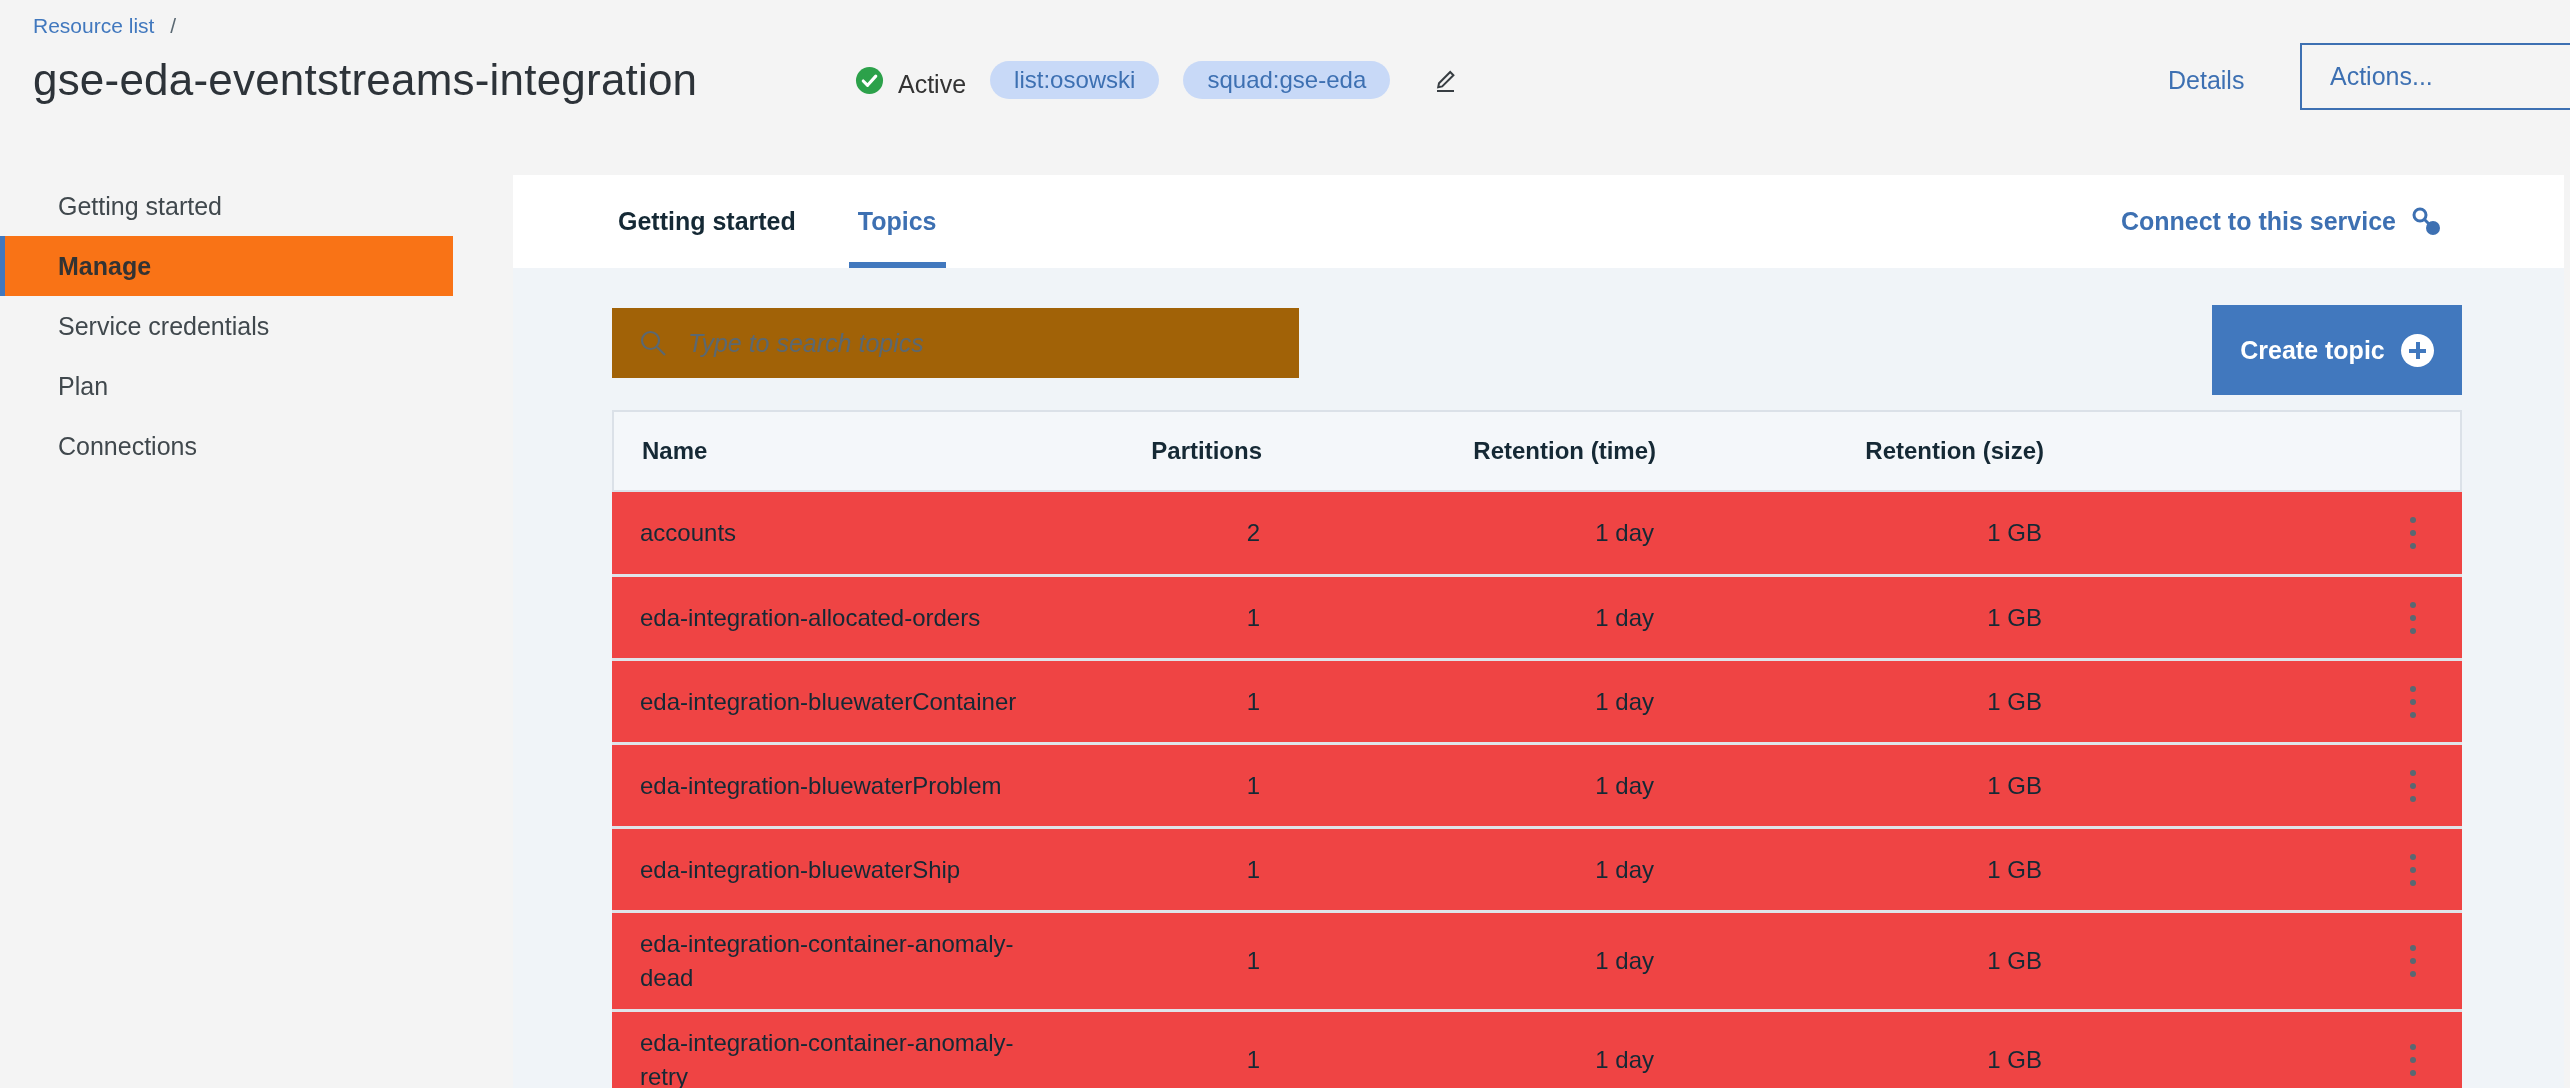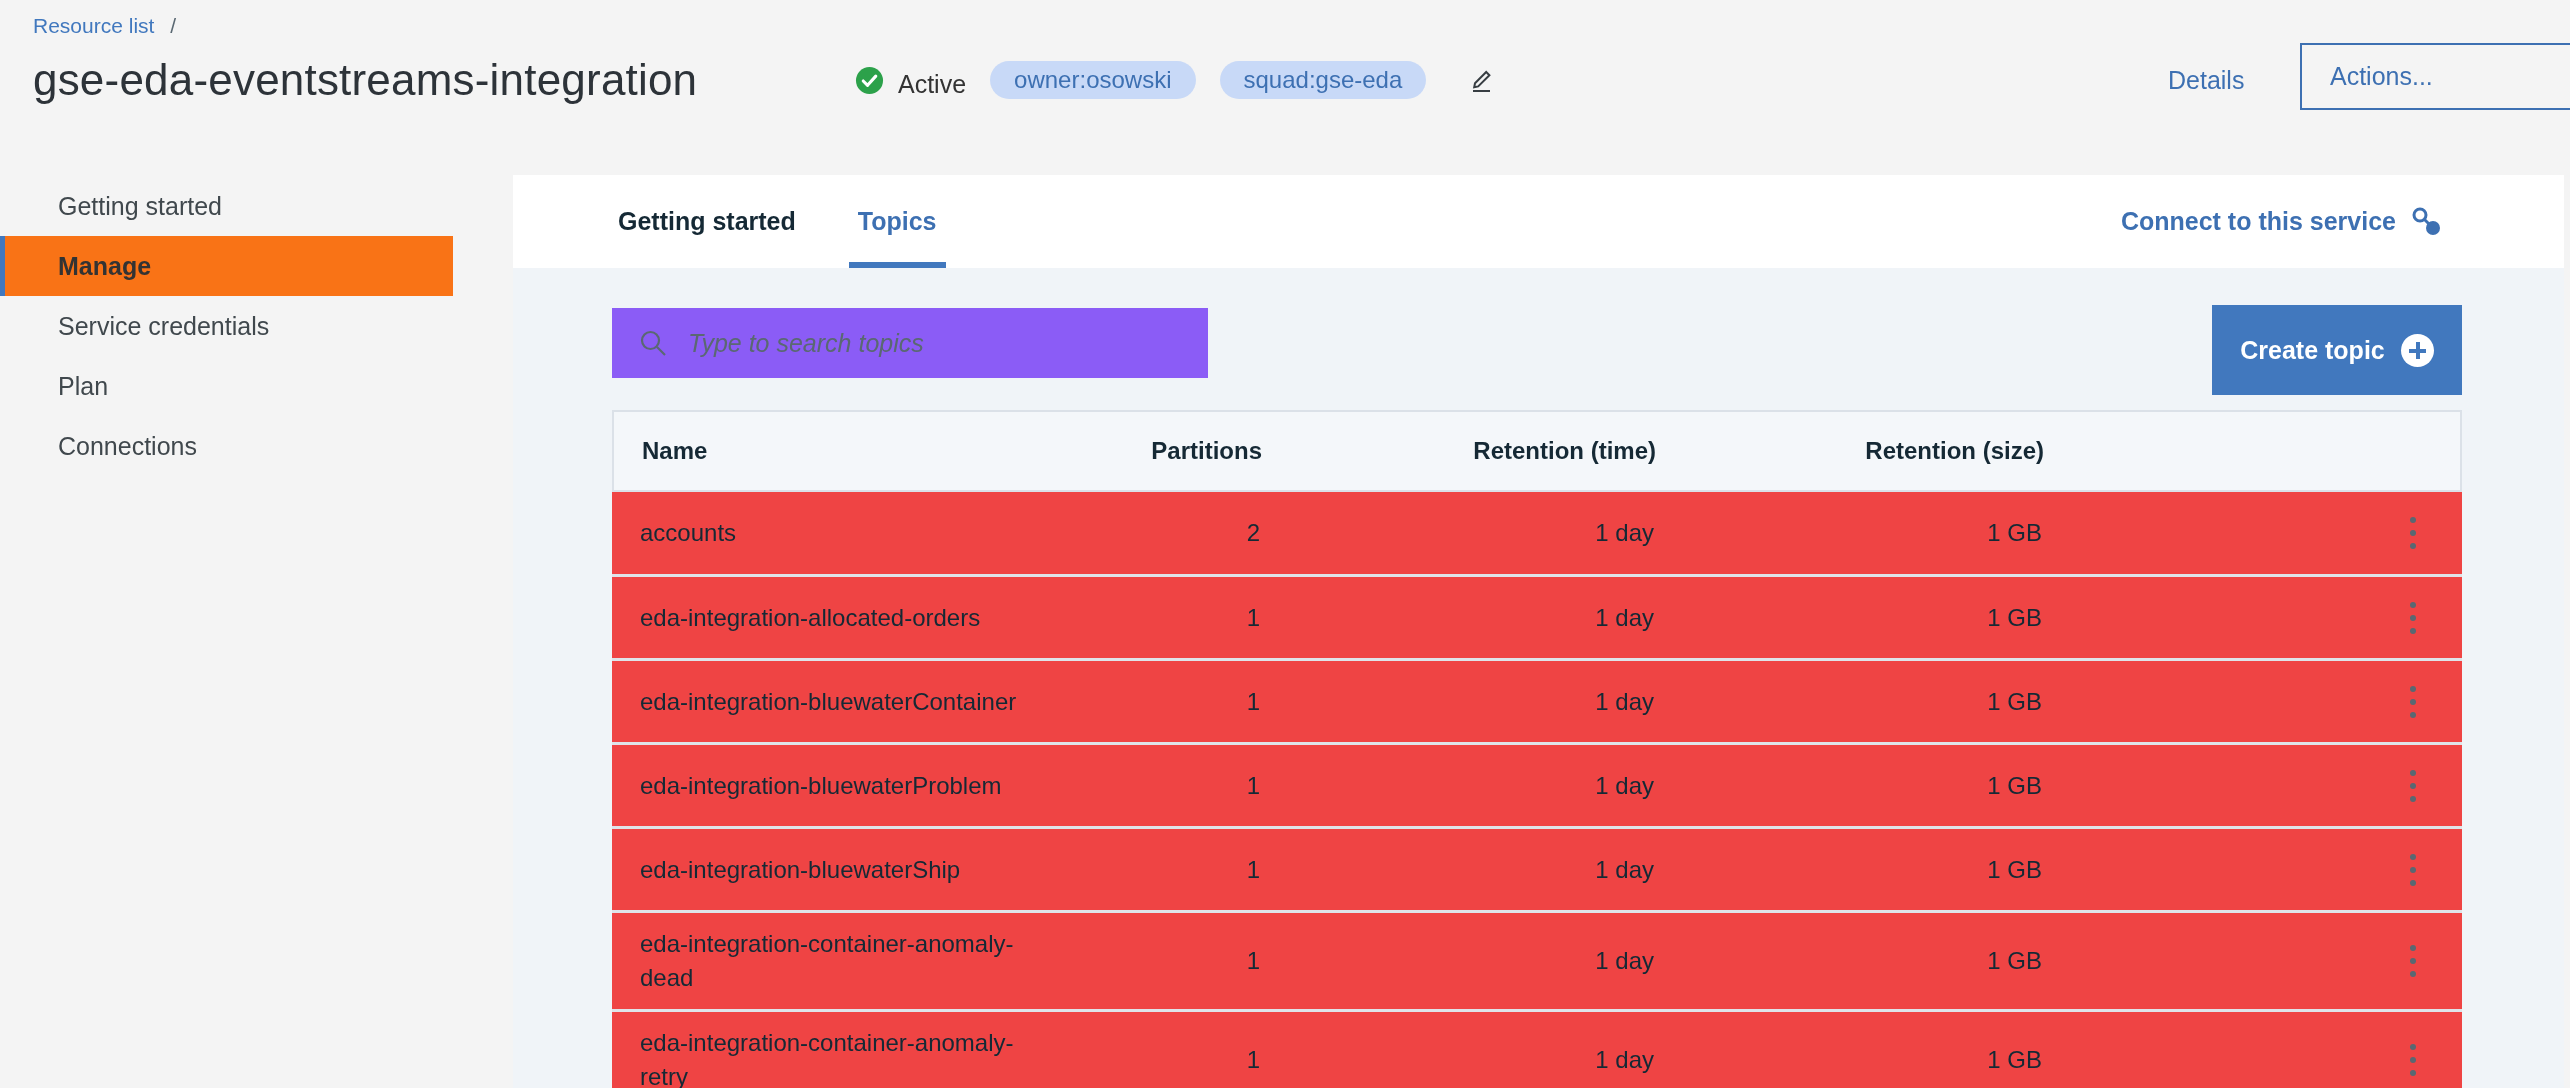--- a/index.html
+++ b/index.html
@@ -57,21 +57,21 @@
   .tab { position:relative; height:100%; display:flex; align-items:center;
     font-size:25px; font-weight:bold; color:#152935; cursor:pointer; }
   .tab.active { color:#3d70b2; }
   .tab.active::after { content:""; position:absolute; left:-9px; right:-9px; bottom:0; height:6px; background:#4178be; }
   .connect-link { position:absolute; right:122px; top:0; height:100%; display:flex; align-items:center; gap:14px;
     font-size:25px; font-weight:bold; color:#3d70b2; text-decoration:none; cursor:pointer; }
 
   
   .content { position:absolute; left:513px; top:268px; width:2051px; height:820px; background:#f0f4f8; }
 
-  .search-box { position:absolute; left:99px; top:40px; width:596px; height:70px; background:#8b5cf6;
+  .search-box { position:absolute; left:99px; top:40px; width:687px; height:70px; background:#a16207;
     display:flex; align-items:center; padding:0 20px 0 26px; }
   .search-box input {
     border:none; outline:none; flex:1; margin-left:20px;
     font-size:25px; font-family:inherit; color:#152935; background:transparent;
   }
   .search-box input::placeholder { color:#5a6872; font-style:italic; opacity:1; }
 
   .create-btn { position:absolute; left:1699px; top:37px; width:250px; height:90px;
     background:#4178be; border:none; color:#fff; font-size:25px; font-weight:bold; font-family:inherit;
     display:flex; align-items:center; justify-content:center; gap:16px; cursor:pointer; }
@@ -108,21 +108,21 @@
 <div class="title-row">
   <h1 class="page-title">gse-eda-eventstreams-integration</h1>
 </div>
 
 <div class="status-group">
   <svg class="status-icon" viewBox="0 0 30 30">
     <circle cx="15" cy="15" r="14" fill="#2ca14a"></circle>
     <path d="M8.5 15.5 L13 20 L21.5 10.5" fill="none" stroke="#ffffff" stroke-width="3.2" stroke-linecap="round" stroke-linejoin="round"></path>
   </svg>
   <span class="status-label">Active</span>
-  <span class="tag-pill">owner:osowski</span>
+  <span class="tag-pill">list:osowski</span>
   <span class="tag-pill">squad:gse-eda</span>
   <button class="edit-tags-btn">
     <svg width="30" height="30" viewBox="0 0 30 30">
       <path d="M9 19.2 L20.2 8 L23.4 11.2 L12.2 22.4 L8.2 23.2 Z" fill="none" stroke="#373d42" stroke-width="2"></path>
       <line x1="7" y1="27" x2="24" y2="27" stroke="#373d42" stroke-width="2"></line>
     </svg>
   </button>
 </div>
 
 <a class="details-link">Details</a>

